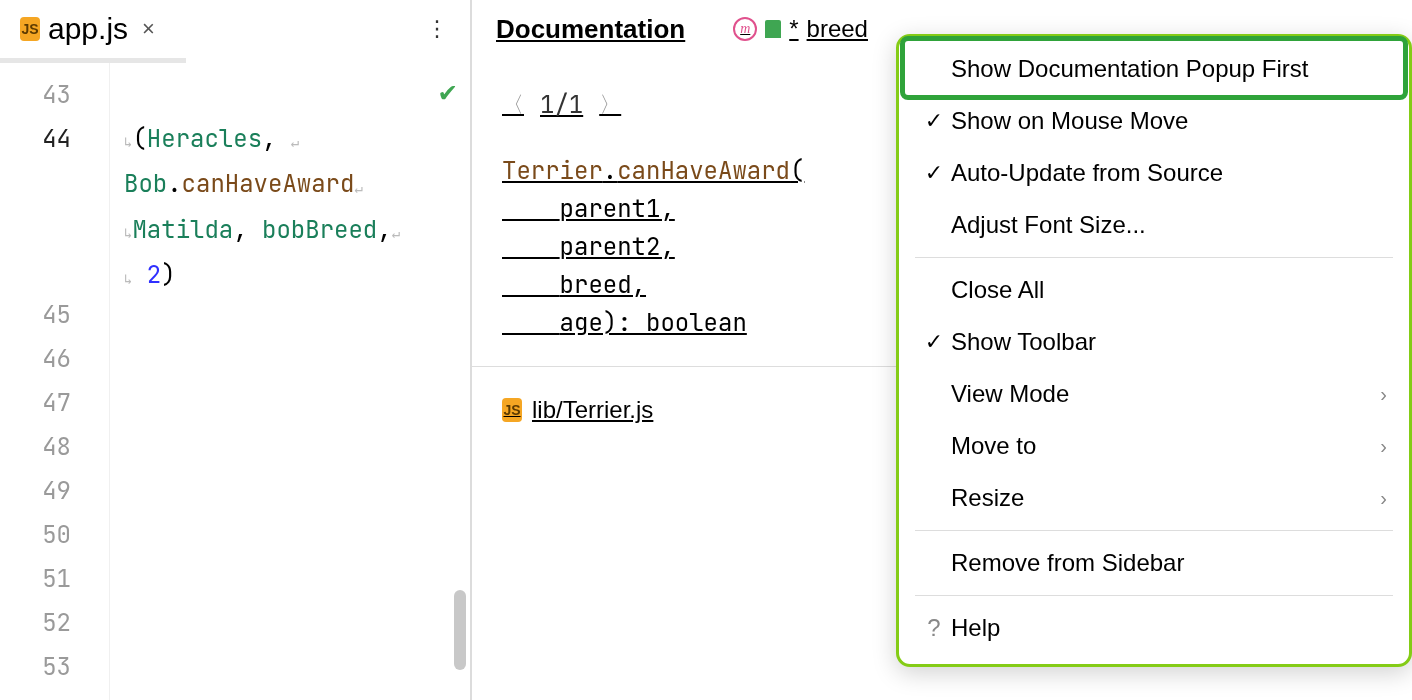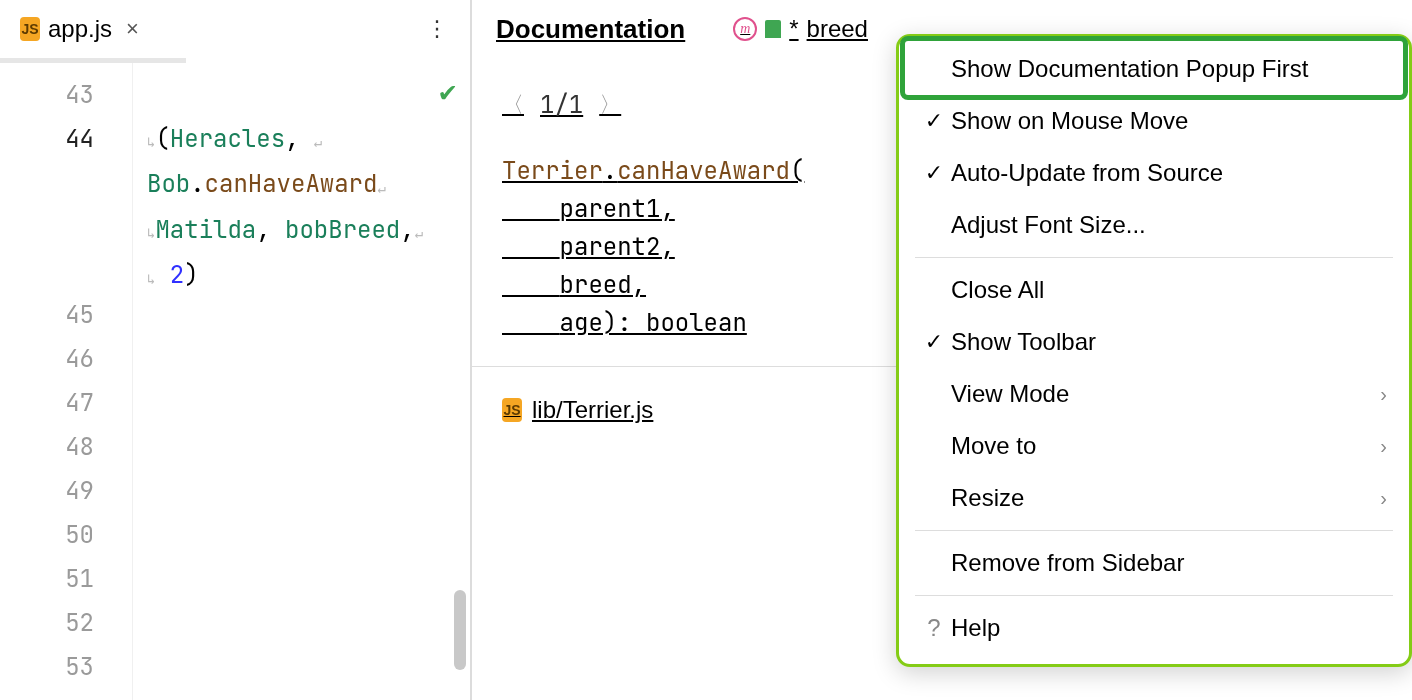--- a/index.html
+++ b/index.html
@@ -4,26 +4,26 @@
 <style>
   * { box-sizing: border-box; }
   html, body { margin: 0; padding: 0; width: 1412px; height: 700px; font-family: -apple-system, "Segoe UI", Arial, sans-serif; background: #fff; color: #000; overflow: hidden; }
   .root { display: flex; width: 100%; height: 100%; }
 
   
   .editor-pane { width: 472px; height: 100%; border-right: 2px solid #dcdcdc; position: relative; display: flex; flex-direction: column; }
   .editor-tabbar { display: flex; align-items: center; height: 58px; padding-left: 10px; }
   .editor-tab { display: flex; align-items: center; gap: 8px; padding: 0 10px; }
   .js-icon { width: 20px; height: 24px; background: #f5a623; border-radius: 4px; display: flex; align-items: center; justify-content: center; font-size: 14px; font-weight: 700; color: #5c3a00; }
-  .tab-label { font-size: 24px; }
+  .tab-label { font-size: 30px; }
   .close-x { font-size: 22px; color: #555; margin-left: 6px; }
   .tab-spacer { flex: 1; }
   .kebab { font-size: 22px; padding: 0 22px; color: #333; }
   .tab-underline { height: 5px; background: #e6e6e6; width: 186px; margin-left: 0; }
-  .editor-body { display: flex; flex: 1; position: relative; padding-left: 23px; }
+  .editor-body { display: flex; flex: 1; position: relative; }
   .gutter { width: 110px; text-align: right; padding-right: 38px; font-family: "JetBrains Mono", Consolas, monospace; font-size: 24px; color: #9a9a9a; line-height: 44px; padding-top: 10px; border-right: 1px solid #f0f0f0; }
   .gutter .active { color: #222; }
   .code { flex: 1; font-family: "JetBrains Mono", Consolas, monospace; font-size: 24px; line-height: 44px; padding-top: 10px; padding-left: 14px; position: relative; }
   .code .line { white-space: pre; }
   .code .hl-line { position: absolute; left: 0; right: 0; top: 54px; height: 44px; background: #f4f6fb; z-index: -1; }
   .hl-line-gutter { position: absolute; left:0; width:110px; top:54px; height:44px; background:#f4f6fb; z-index:-1;}
   .tk-ident { color: #1a7f5a; }
   .tk-call { color: #7a4a1a; }
   .tk-punc { color: #000; }
   .tk-num { color: #3030ff; }

